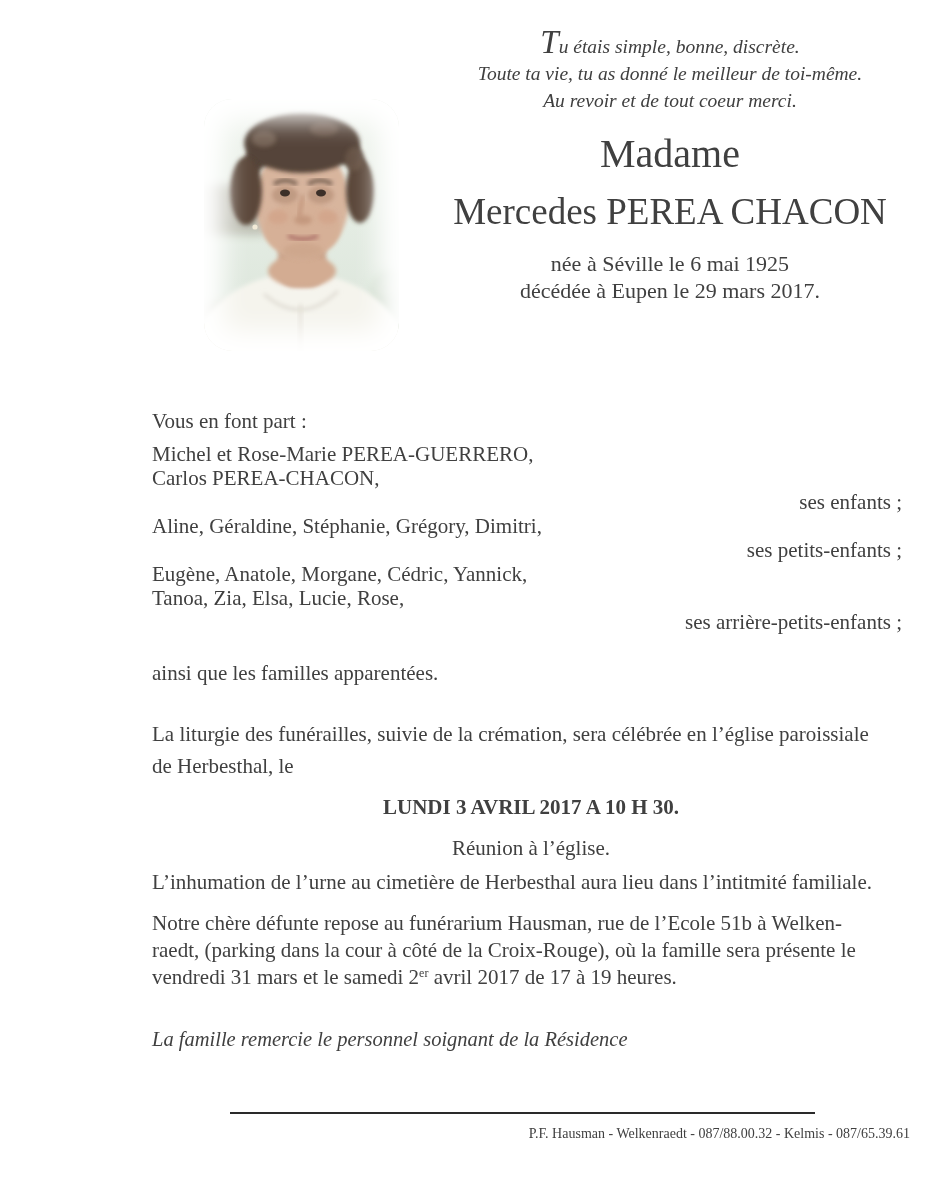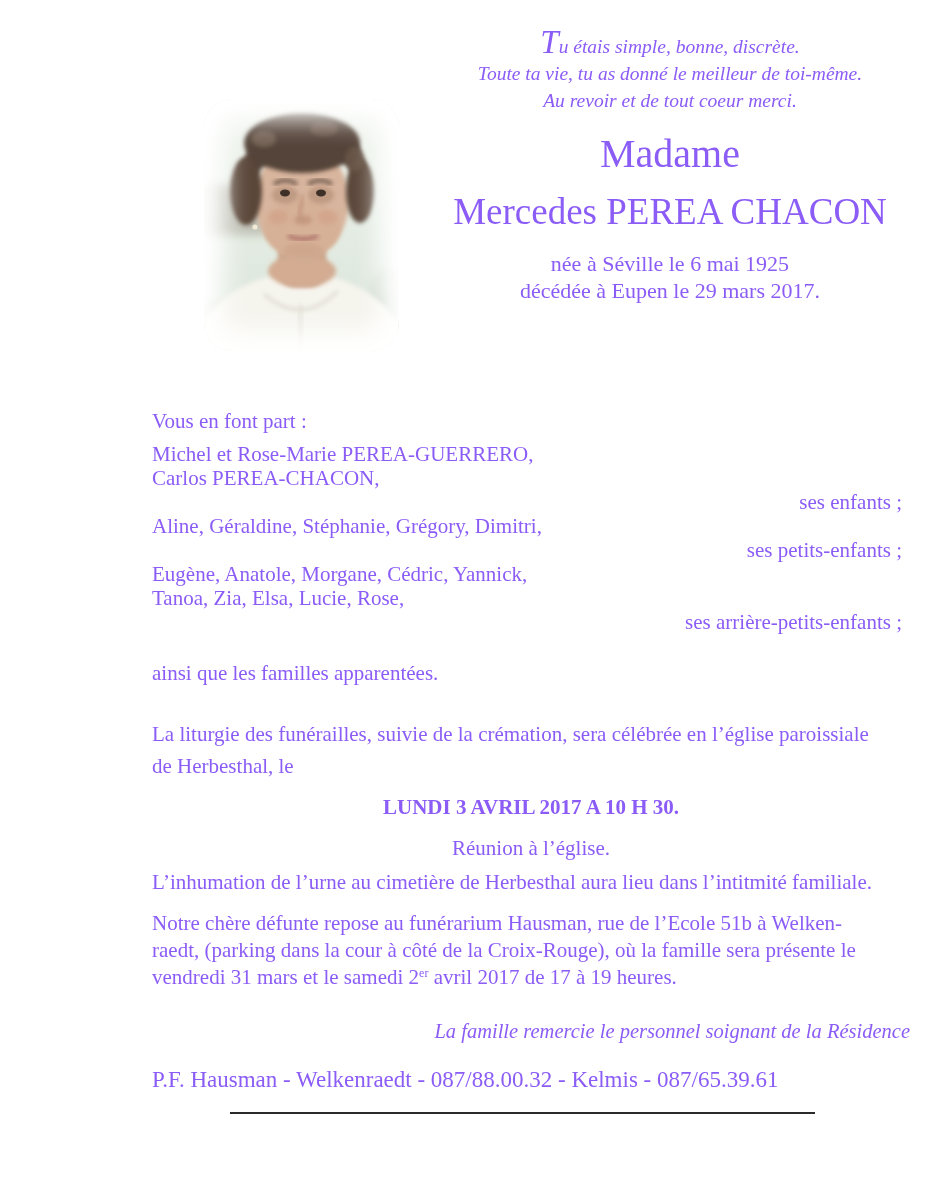--- a/index.html
+++ b/index.html
@@ -1,21 +1,21 @@
 <!DOCTYPE html>
 <html lang="fr"><head>
 <meta charset="utf-8">
 <style>
   html,body { margin:0; padding:0; background:#ffffff; }
   .page {
     position:relative;
     width:947px; height:1177px;
     background:#ffffff;
     font-family:"Liberation Serif", serif;
-    color:#8b5cf6;
+    color:#404040;
     overflow:hidden;
   }
   .nowrap { white-space:nowrap; }
 
   
   .quote {
     position:absolute; left:420px; top:33px; width:500px;
     text-align:center; font-style:italic; font-size:19.5px; line-height:27px;
   }
   .quote .initial { font-size:33px; line-height:0; }
@@ -45,30 +45,30 @@
   .names { margin-top:8px; line-height:24px; }
   .row   { white-space:nowrap; }
   .row.right { text-align:right; padding-right:8px; }
   .families { margin-top:26px; line-height:26px; }
   .liturgy  { margin-top:32px; line-height:32px; }
   .datetime { margin-top:10px; font-weight:bold; text-align:center; line-height:30px; }
   .reunion  { margin-top:12px; text-align:center; line-height:28px; }
   .inhumation { margin-top:6px; line-height:28px; }
   .visitation { margin-top:14px; line-height:27px; }
   .sup { font-size:12px; position:relative; top:-7px; }
-  .thanks { margin-top:24px; text-align:right; font-style:italic; line-height:27px; font-size:20.5px; }
+  .thanks { margin-top:32px; text-align:left; font-style:italic; line-height:27px; font-size:20.5px; }
 
   
   .footer-rule {
     position:absolute; left:230px; top:1112px; width:585px;
     border-top:2px solid #2a2a2a; height:0;
   }
   .footer-text {
-    position:absolute; left:152px; top:1067px; width:758px;
-    text-align:left; font-size:23px; line-height:26px;
+    position:absolute; left:152px; top:1121px; width:758px;
+    text-align:right; font-size:14px; line-height:26px;
   }
 </style>
 </head>
 <body>
 
 <div class="page">
 
   <div class="quote">
     <div class="nowrap"><span class="initial">T</span><span>u étais simple, bonne, discrète.</span></div>
     <div class="nowrap">Toute ta vie, tu as donné le meilleur de toi-même.</div>

